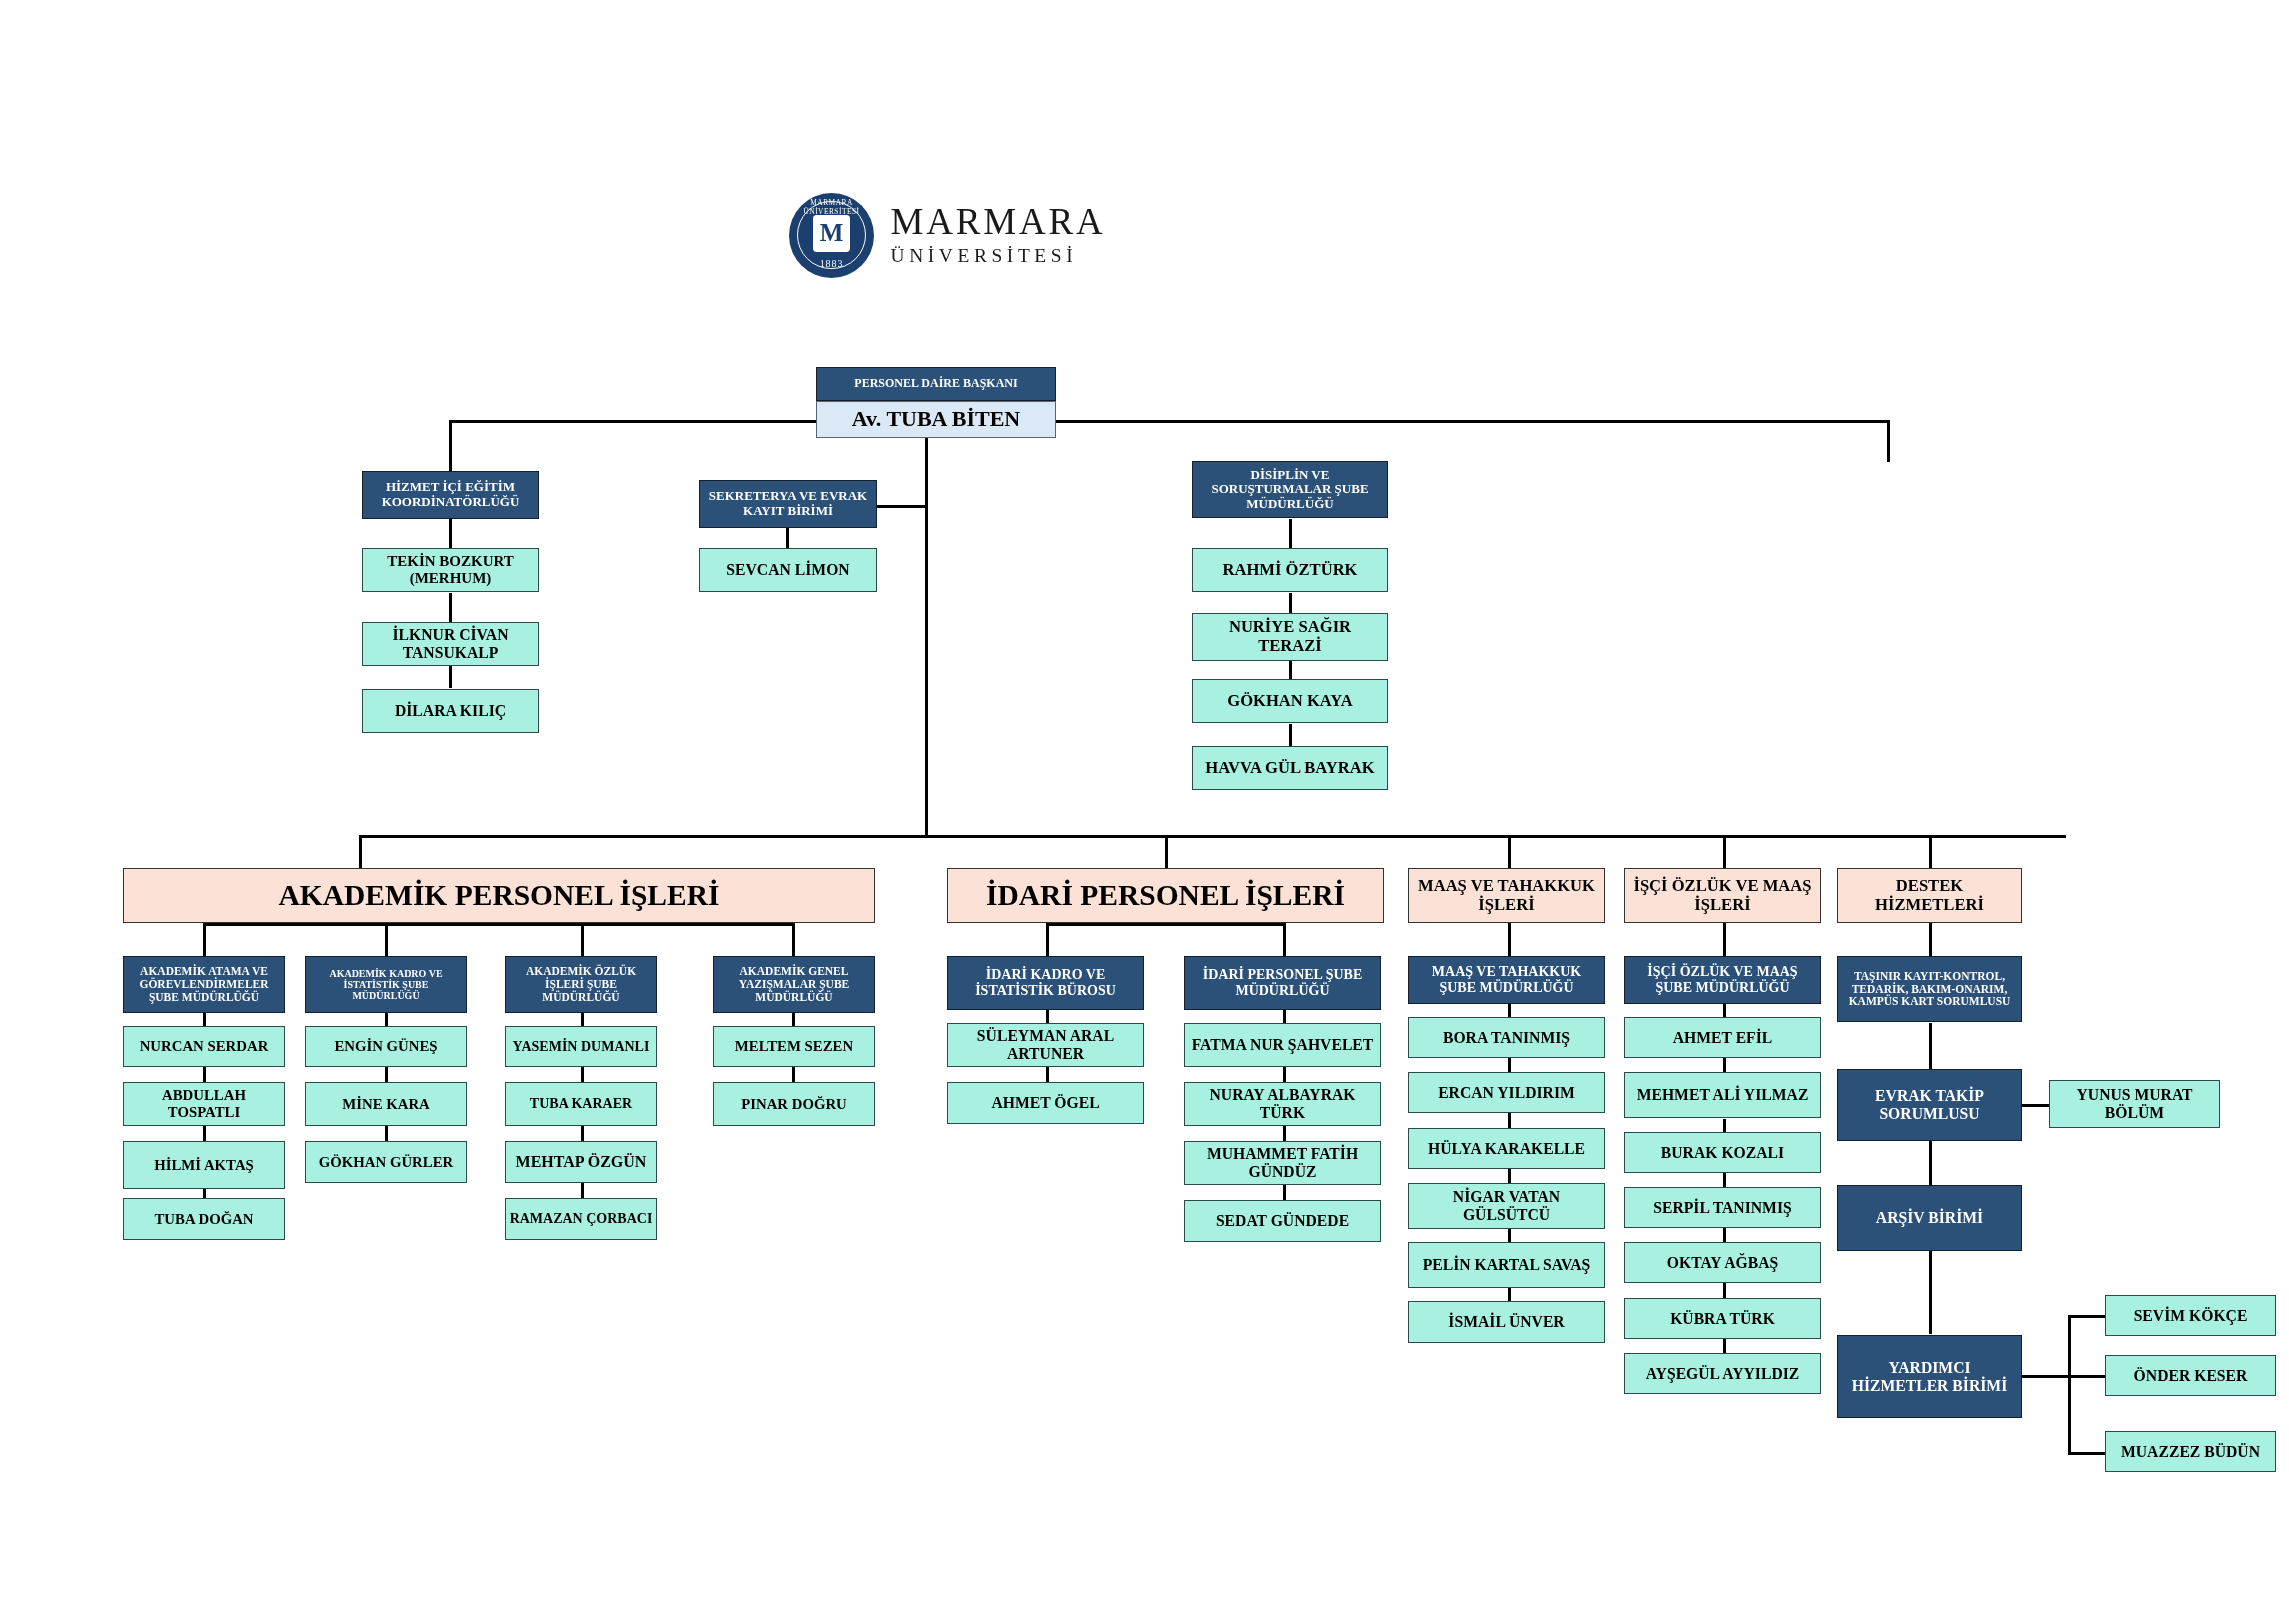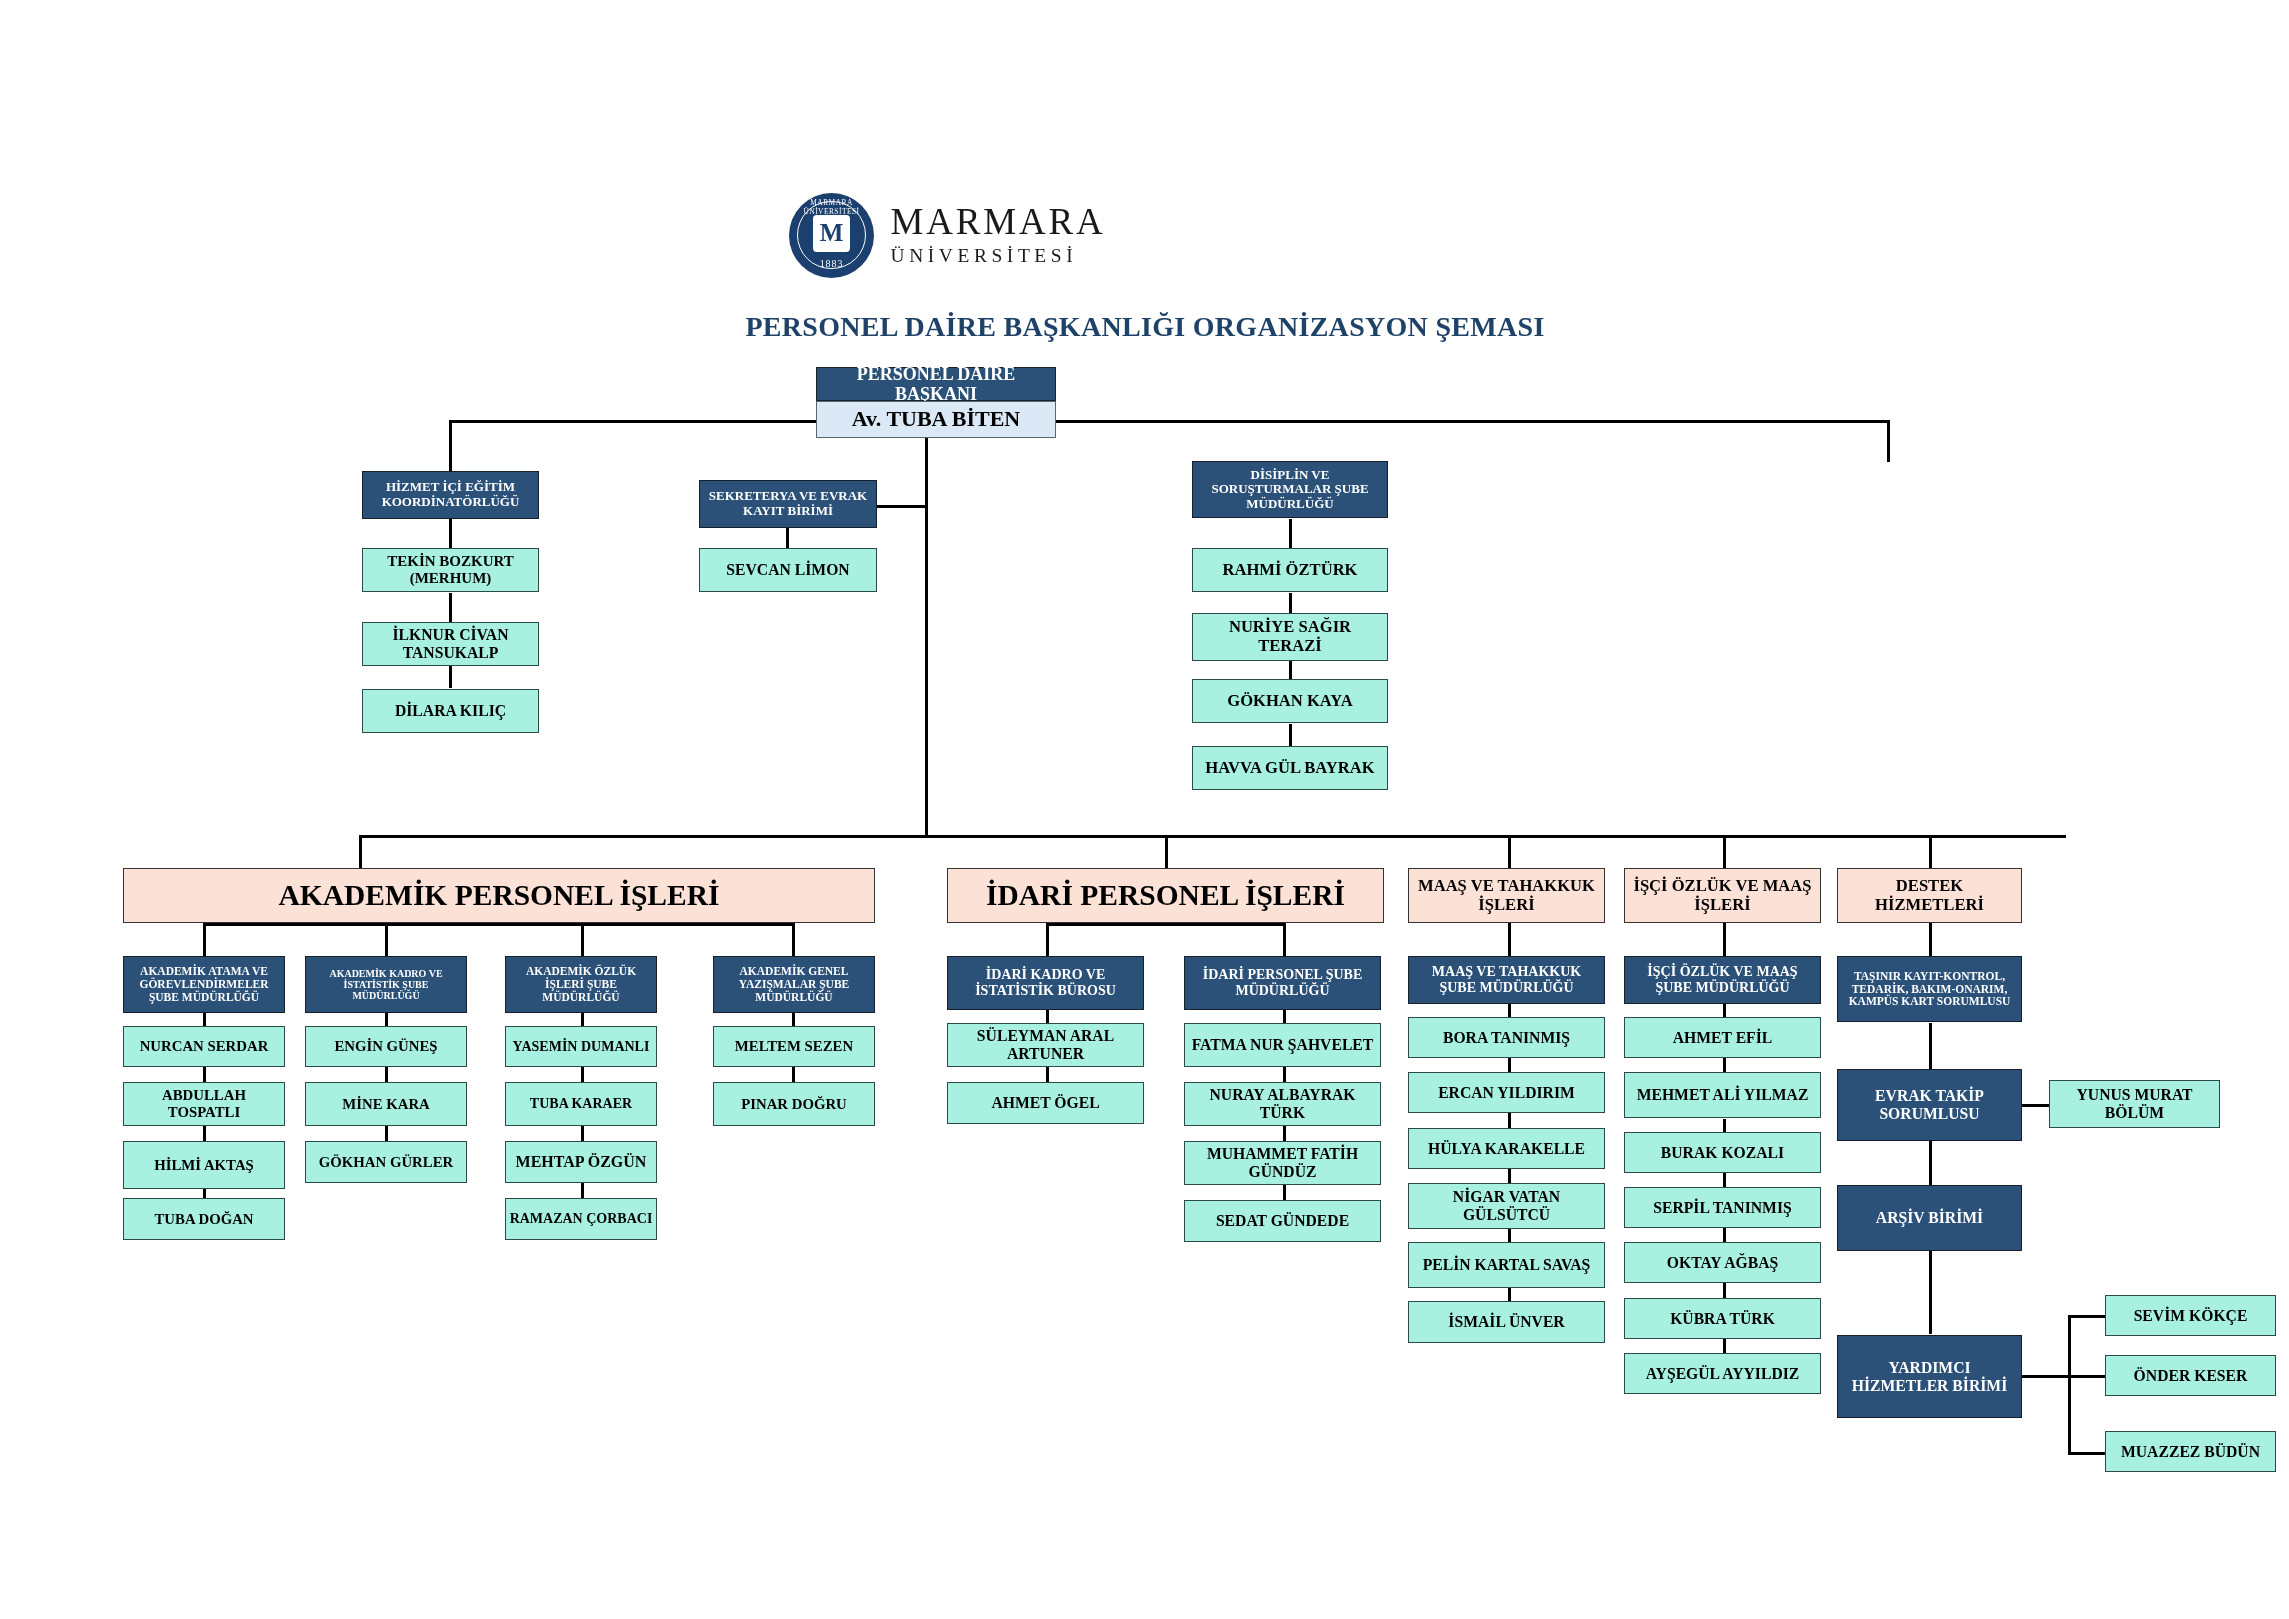--- a/index.html
+++ b/index.html
@@ -60,23 +60,22 @@
       <div class="arc">MARMARA ÜNİVERSİTESİ</div>
       <div class="inner">M</div>
       <div class="yr">1883</div>
     </div>
     <div id="wordmark">
       <div class="w1">MARMARA</div>
       <div class="w2">ÜNİVERSİTESİ</div>
     </div>
   </div>
 
-  <div id="chart-title">PERSONEL DAİRE BAŞKANLIĞI ORGANİZASYON ŞEMASI</div>
-
-  <div class="node navy" style="left:816px;top:367px;width:240px;height:34px;font-size:18px;">PERSONEL DAİRE BAŞKANI</div>
+
+  <div class="node navy" style="left:816px;top:367px;width:240px;height:34px;font-size:12px;">PERSONEL DAİRE BAŞKANI</div>
   <div class="node pale" style="left:816px;top:401px;width:240px;height:37px;font-size:22px;">Av. TUBA BİTEN</div>
 
   <div class="ln h" style="left:449px;top:420px;width:1440px;"></div>
   <div class="ln v" style="left:449px;top:420px;height:51px;"></div>
   <div class="ln v" style="left:1887px;top:420px;height:42px;"></div>
 
   <div class="ln v" style="left:925px;top:438px;height:397px;"></div>
 
   <div class="ln h" style="left:877px;top:505px;width:51px;"></div>
 

